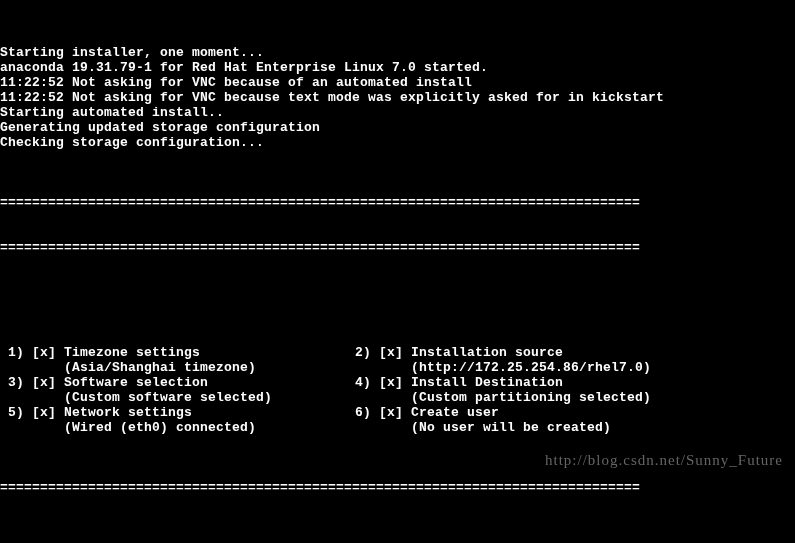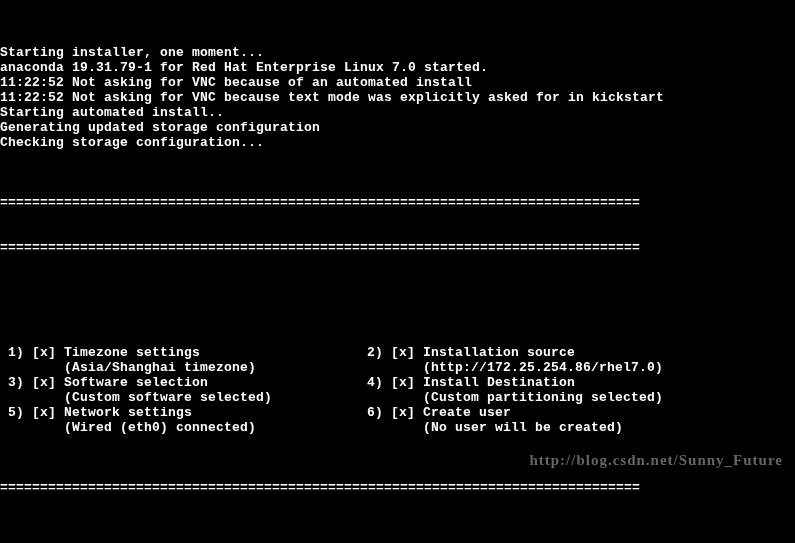--- a/index.html
+++ b/index.html
@@ -19,30 +19,29 @@
   .screen {
     position: relative;
     width: 795px;
     height: 480px;
     white-space: pre;
   }
   .line { display: block; }
   .menu {
     display: grid;
     grid-template-columns: 355px 1fr;
-    gap: 12px;
   }
   .watermark {
     position: absolute;
     right: 12px;
     bottom: 12px;
     color: #777;
     font-family: "Times New Roman", serif;
     font-size: 15px;
-    font-weight: bold;
+    font-weight: normal;
     letter-spacing: 1px;
     opacity: 0.85;
   }
 </style>
 </head>
 <body>
 
 <div class="screen">
 
   <div id="preamble"><span class="line">Starting installer, one moment...</span><span class="line">anaconda 19.31.79-1 for Red Hat Enterprise Linux 7.0 started.</span><span class="line">11:22:52 Not asking for VNC because of an automated install</span><span class="line">11:22:52 Not asking for VNC because text mode was explicitly asked for in kickstart</span><span class="line">Starting automated install..</span><span class="line">Generating updated storage configuration</span><span class="line">Checking storage configuration...</span></div>

